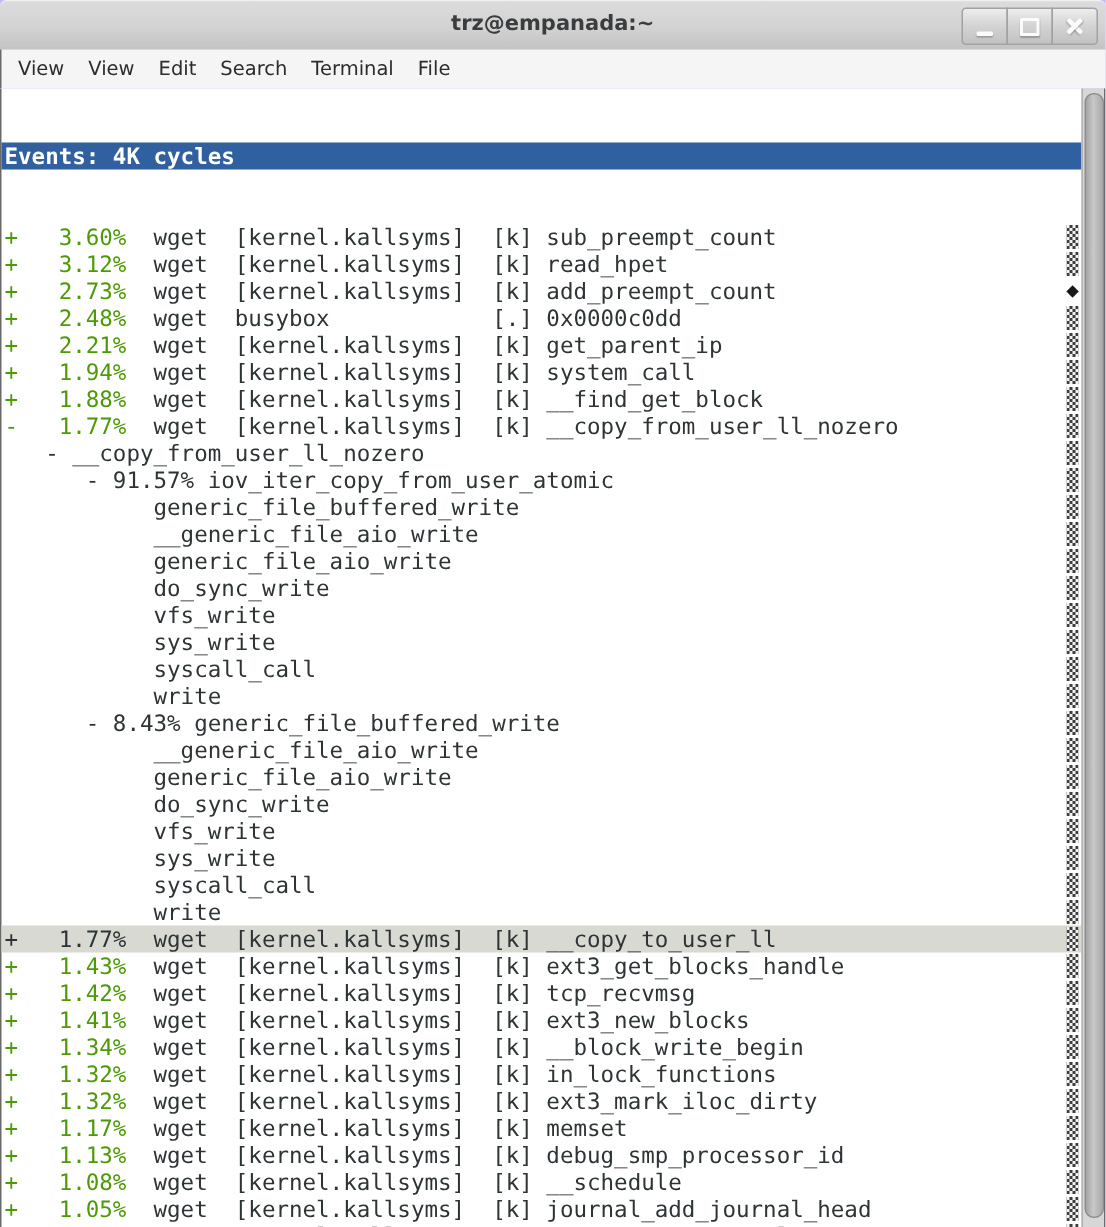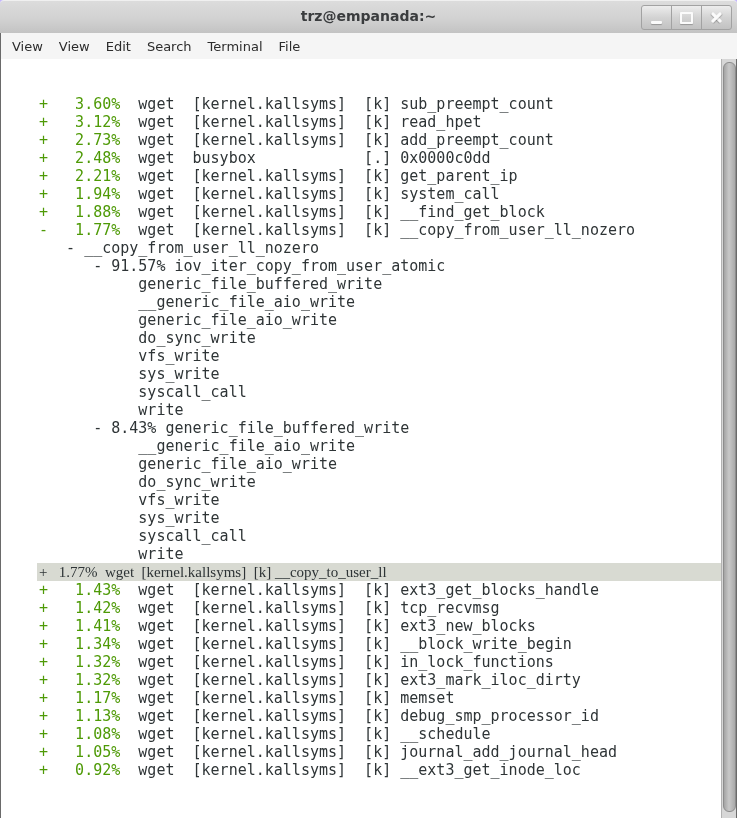--- a/index.html
+++ b/index.html
@@ -38,22 +38,22 @@
       background:#f5f5f5; border-left:1px solid #6a6a6a;
       display:flex; align-items:center; padding-left:3px; }
   .menu-item { font-size:13px; color:#2c2c2c; padding:4px 8px; cursor:default; }
 
   
   .term { position:absolute; top:59px; left:0; width:720px; height:759px;
       background:#ffffff; border-left:1px solid #6a6a6a;
       font-family:"DejaVu Sans Mono", monospace; font-size:15px; line-height:18px;
       white-space:pre; color:#2e3436; }
   .hdr { height:18px; padding-left:2px; font-weight:bold; }
-  .trow { position:relative; height:18px; padding-left:2px;margin-left:36px; }
-  .trow.sel { background:#d8dad2;font-family:Liberation Serif, serif; }
+  .trow { position:relative; height:18px; padding-left:2px; }
+  .trow.sel { background:#d8dad2; }
   .grn { color:#4e9a06; }
   .mark { position:absolute; top:1px; left:710px; width:8px; height:16px; }
   .mark.check { background:conic-gradient(#3e3e3e 25%, #f2f2f2 0 50%, #3e3e3e 0 75%, #f2f2f2 0);
       background-size:4px 4px; }
   .mark.diamond { background:none; left:707px; width:14px; top:0; height:18px;
       font-size:14px; line-height:18px; text-align:center; color:#17181a; }
 
   
   .sb { position:absolute; top:59px; left:721px; width:14px; height:759px;
       background:#d7d7d7; border-left:1px solid #b2b2b2; border-right:1px solid #6a6a6a; }
@@ -84,20 +84,21 @@
   <div class="menubar" id="menubar">
       <div class="menu-item">View</div>
       <div class="menu-item">View</div>
       <div class="menu-item">Edit</div>
       <div class="menu-item">Search</div>
       <div class="menu-item">Terminal</div>
       <div class="menu-item">File</div>
     </div>
 
   <div class="term">
+    <div class="hdr" style="background:#30609f;color:#ffffff;">Events: 4K cycles</div>
     <div id="rows"><div class="trow"><span class="grn">+   3.60%</span><span>  wget  [kernel.kallsyms]  [k] sub_preempt_count</span><span class="mark check"></span></div><div class="trow"><span class="grn">+   3.12%</span><span>  wget  [kernel.kallsyms]  [k] read_hpet</span><span class="mark check"></span></div><div class="trow"><span class="grn">+   2.73%</span><span>  wget  [kernel.kallsyms]  [k] add_preempt_count</span><span class="mark diamond">◆</span></div><div class="trow"><span class="grn">+   2.48%</span><span>  wget  busybox            [.] 0x0000c0dd</span><span class="mark check"></span></div><div class="trow"><span class="grn">+   2.21%</span><span>  wget  [kernel.kallsyms]  [k] get_parent_ip</span><span class="mark check"></span></div><div class="trow"><span class="grn">+   1.94%</span><span>  wget  [kernel.kallsyms]  [k] system_call</span><span class="mark check"></span></div><div class="trow"><span class="grn">+   1.88%</span><span>  wget  [kernel.kallsyms]  [k] __find_get_block</span><span class="mark check"></span></div><div class="trow"><span class="grn">-   1.77%</span><span>  wget  [kernel.kallsyms]  [k] __copy_from_user_ll_nozero</span><span class="mark check"></span></div><div class="trow"><span>   - __copy_from_user_ll_nozero</span><span class="mark check"></span></div><div class="trow"><span>      - 91.57% iov_iter_copy_from_user_atomic</span><span class="mark check"></span></div><div class="trow"><span>           generic_file_buffered_write</span><span class="mark check"></span></div><div class="trow"><span>           __generic_file_aio_write</span><span class="mark check"></span></div><div class="trow"><span>           generic_file_aio_write</span><span class="mark check"></span></div><div class="trow"><span>           do_sync_write</span><span class="mark check"></span></div><div class="trow"><span>           vfs_write</span><span class="mark check"></span></div><div class="trow"><span>           sys_write</span><span class="mark check"></span></div><div class="trow"><span>           syscall_call</span><span class="mark check"></span></div><div class="trow"><span>           write</span><span class="mark check"></span></div><div class="trow"><span>      - 8.43% generic_file_buffered_write</span><span class="mark check"></span></div><div class="trow"><span>           __generic_file_aio_write</span><span class="mark check"></span></div><div class="trow"><span>           generic_file_aio_write</span><span class="mark check"></span></div><div class="trow"><span>           do_sync_write</span><span class="mark check"></span></div><div class="trow"><span>           vfs_write</span><span class="mark check"></span></div><div class="trow"><span>           sys_write</span><span class="mark check"></span></div><div class="trow"><span>           syscall_call</span><span class="mark check"></span></div><div class="trow"><span>           write</span><span class="mark check"></span></div><div class="trow sel"><span>+   1.77%  wget  [kernel.kallsyms]  [k] __copy_to_user_ll</span><span class="mark check"></span></div><div class="trow"><span class="grn">+   1.43%</span><span>  wget  [kernel.kallsyms]  [k] ext3_get_blocks_handle</span><span class="mark check"></span></div><div class="trow"><span class="grn">+   1.42%</span><span>  wget  [kernel.kallsyms]  [k] tcp_recvmsg</span><span class="mark check"></span></div><div class="trow"><span class="grn">+   1.41%</span><span>  wget  [kernel.kallsyms]  [k] ext3_new_blocks</span><span class="mark check"></span></div><div class="trow"><span class="grn">+   1.34%</span><span>  wget  [kernel.kallsyms]  [k] __block_write_begin</span><span class="mark check"></span></div><div class="trow"><span class="grn">+   1.32%</span><span>  wget  [kernel.kallsyms]  [k] in_lock_functions</span><span class="mark check"></span></div><div class="trow"><span class="grn">+   1.32%</span><span>  wget  [kernel.kallsyms]  [k] ext3_mark_iloc_dirty</span><span class="mark check"></span></div><div class="trow"><span class="grn">+   1.17%</span><span>  wget  [kernel.kallsyms]  [k] memset</span><span class="mark check"></span></div><div class="trow"><span class="grn">+   1.13%</span><span>  wget  [kernel.kallsyms]  [k] debug_smp_processor_id</span><span class="mark check"></span></div><div class="trow"><span class="grn">+   1.08%</span><span>  wget  [kernel.kallsyms]  [k] __schedule</span><span class="mark check"></span></div><div class="trow"><span class="grn">+   1.05%</span><span>  wget  [kernel.kallsyms]  [k] journal_add_journal_head</span><span class="mark check"></span></div><div class="trow"><span class="grn">+   0.92%</span><span>  wget  [kernel.kallsyms]  [k] __ext3_get_inode_loc</span><span class="mark check"></span></div></div>
     
   </div>
 
   <div class="sb">
     <div class="sb-thumb"></div>
   </div>
 
 </div>
 

